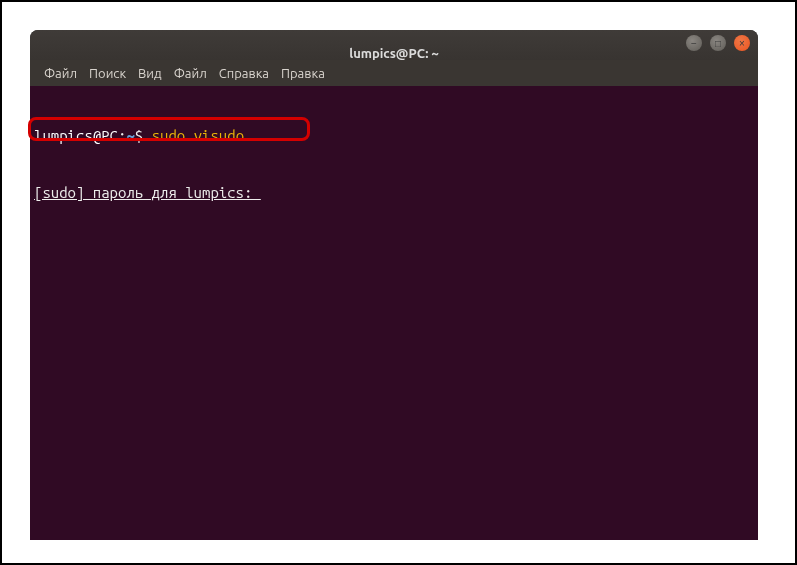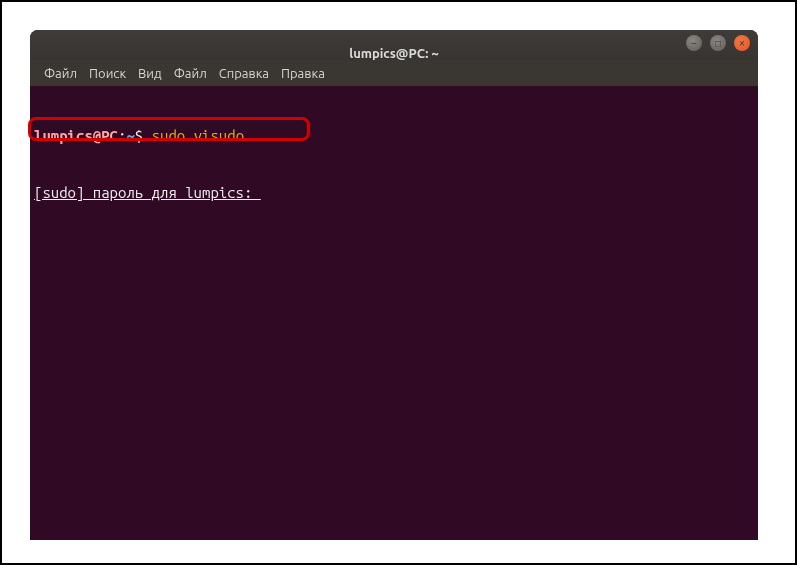--- a/index.html
+++ b/index.html
@@ -94,21 +94,21 @@
       height: calc(100% - 56px);
       padding: 2px 4px;
       font-size: 15px;
       line-height: 19px;
       color: #eeeeec;
       white-space: pre;
     }
     .term-line {
       display: block;
     }
-    .prompt-user { color: #fca5a5; font-weight: bold; }
+    .prompt-user { color: #ffffff; font-weight: normal; }
     .prompt-sep  { color: #eeeeec; }
     .prompt-path { color: #6a9fd4; font-weight: bold; }
     .prompt-dollar { color: #eeeeec; }
     .cmd-text { color: #eab308; }
     .output-text { color: #eeeeec; text-decoration: underline; }
     .highlight-box {
       position: absolute;
       border: 3px solid #d40000;
       border-radius: 8px;
       pointer-events: none;

